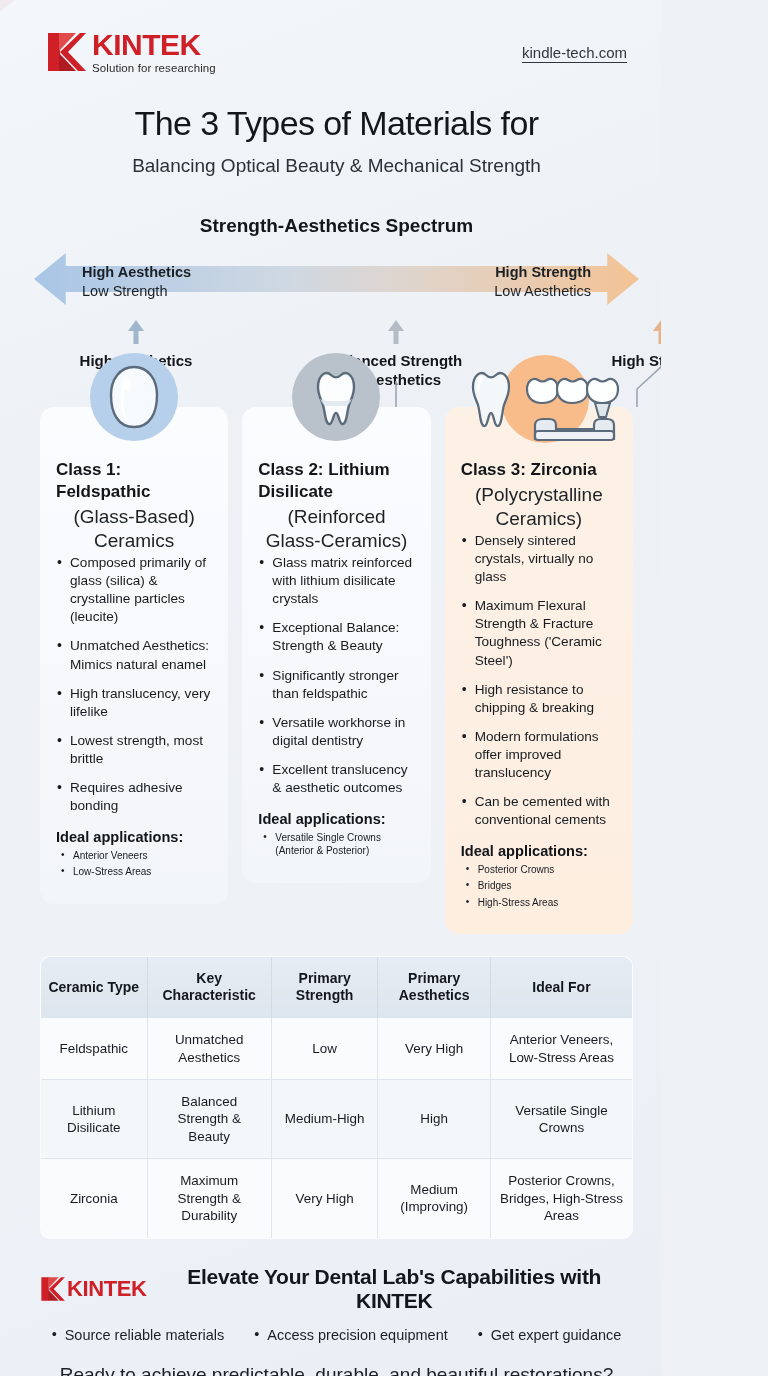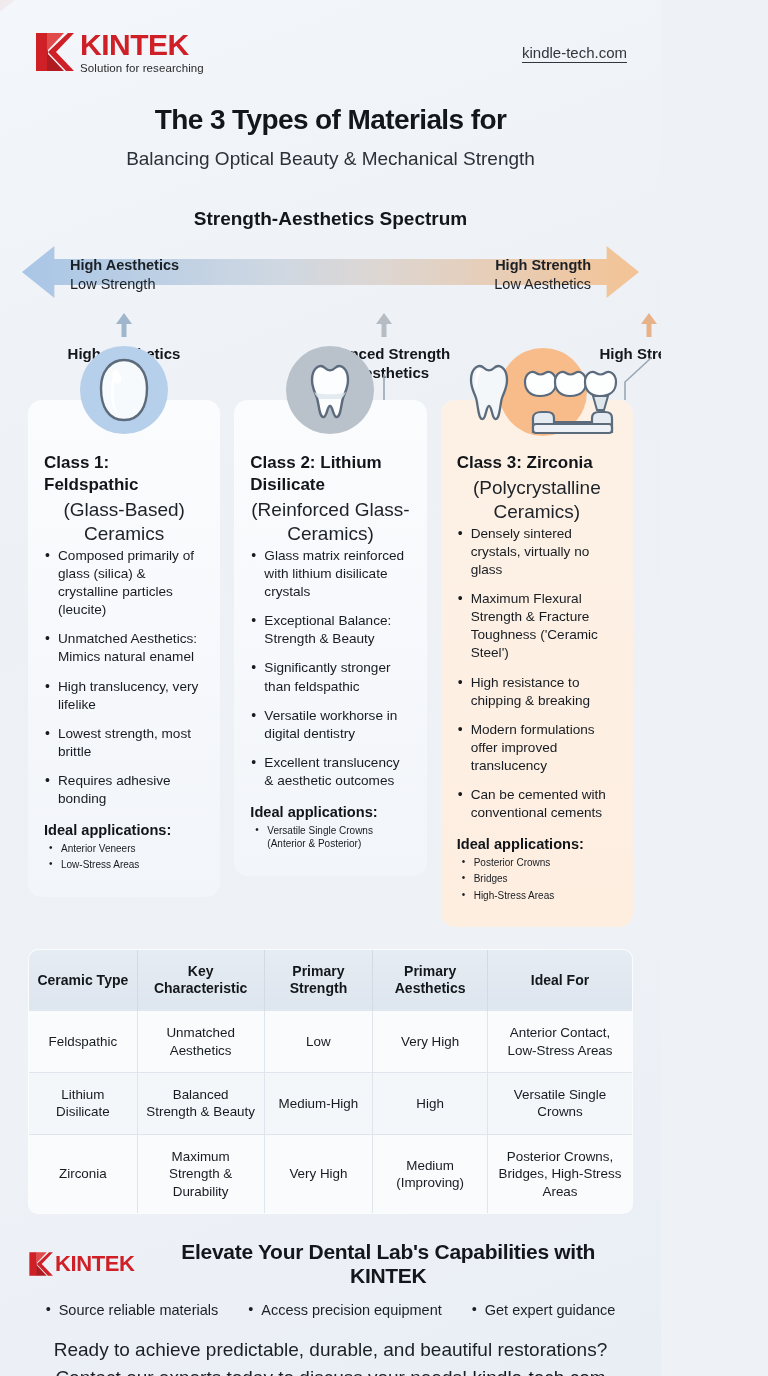--- a/index.html
+++ b/index.html
@@ -11,20 +11,21 @@
     overflow: hidden;
     color: #14171c;
   }
   .page {
     position: relative;
     width: 661px;
     height: 1376px;
     background:
       linear-gradient(160deg, #f3f6fa 0%, #edf1f6 35%, #eef2f7 70%, #e9eef5 100%);
     overflow: hidden;
+    padding-left: 12px;
   }
   
   .ribbon {
     position: absolute;
     transform: rotate(-38deg);
     transform-origin: top left;
     pointer-events: none;
   }
   .ribbon-a { left: -70px; top: 10px; width: 300px; height: 26px;
     background: linear-gradient(90deg, rgba(214,120,120,.30), rgba(214,120,120,.05)); }
@@ -50,21 +51,21 @@
   }
   .logo-tag { font-size: 11.5px; color: #2a2a2a; margin-top: 3px; letter-spacing: .1px;}
   .site-link {
     font-size: 15px; color: #30363d; text-decoration: underline;
     text-underline-offset: 4px; padding-top: 14px;
   }
 
   
   .title-wrap { text-align: center; margin-top: 28px; padding: 0 40px; }
   h1 {
-    font-size: 28px; font-weight: bold; line-height: 1.18;
+    font-size: 34px; font-weight: normal; line-height: 1.18;
     letter-spacing: -0.6px; color: #13171c;
   }
   .subtitle { font-size: 19px; color: #2b3138; margin-top: 12px; }
 
   
   .spectrum { margin-top: 38px; padding: 0 22px; position: relative; }
   .spectrum-title {
     text-align: center; font-size: 19px; font-weight: bold; color: #13171c;
     margin-bottom: 12px;
   }
@@ -368,21 +369,21 @@
           <th style="width:19%">Primary Aesthetics</th>
           <th style="width:24%">Ideal For</th>
         </tr>
       </thead>
       <tbody>
         <tr>
           <td>Feldspathic</td>
           <td>Unmatched Aesthetics</td>
           <td>Low</td>
           <td>Very High</td>
-          <td>Anterior Contact, Low-Stress Areas</td>
+          <td>Anterior Veneers, Low-Stress Areas</td>
         </tr>
         <tr>
           <td>Lithium Disilicate</td>
           <td>Balanced Strength &amp; Beauty</td>
           <td>Medium-High</td>
           <td>High</td>
           <td>Versatile Single Crowns</td>
         </tr>
         <tr>
           <td>Zirconia</td>

